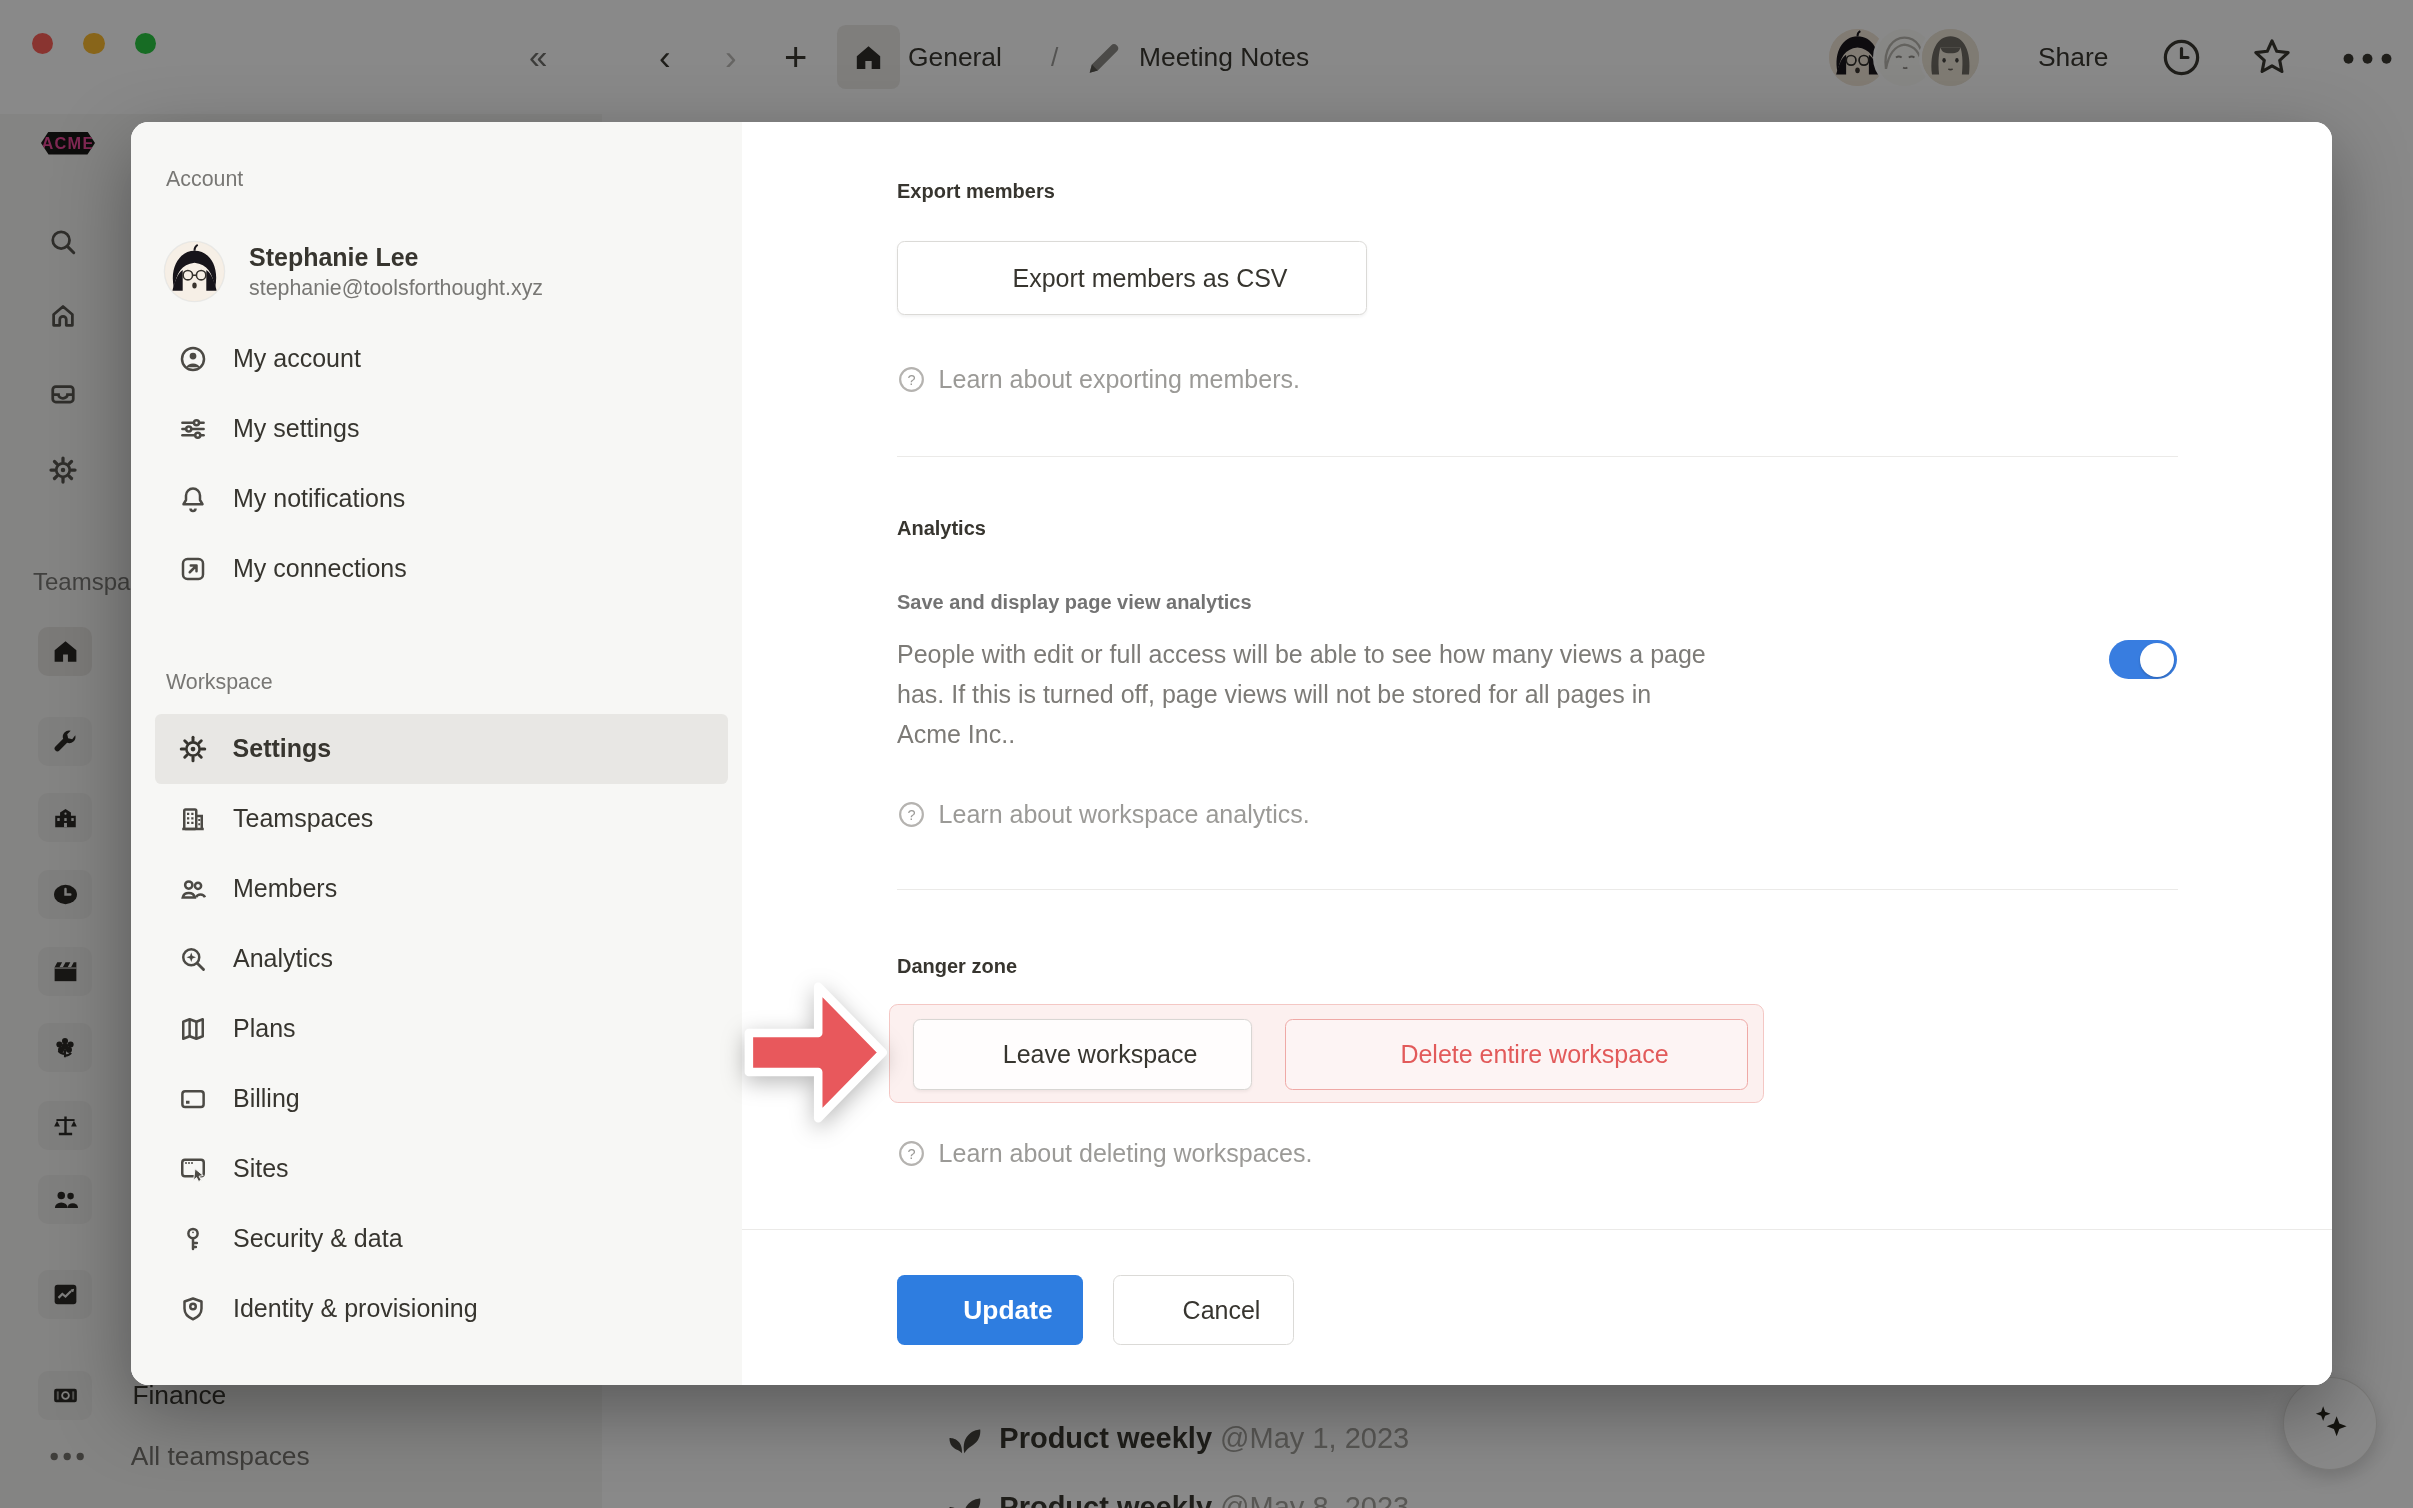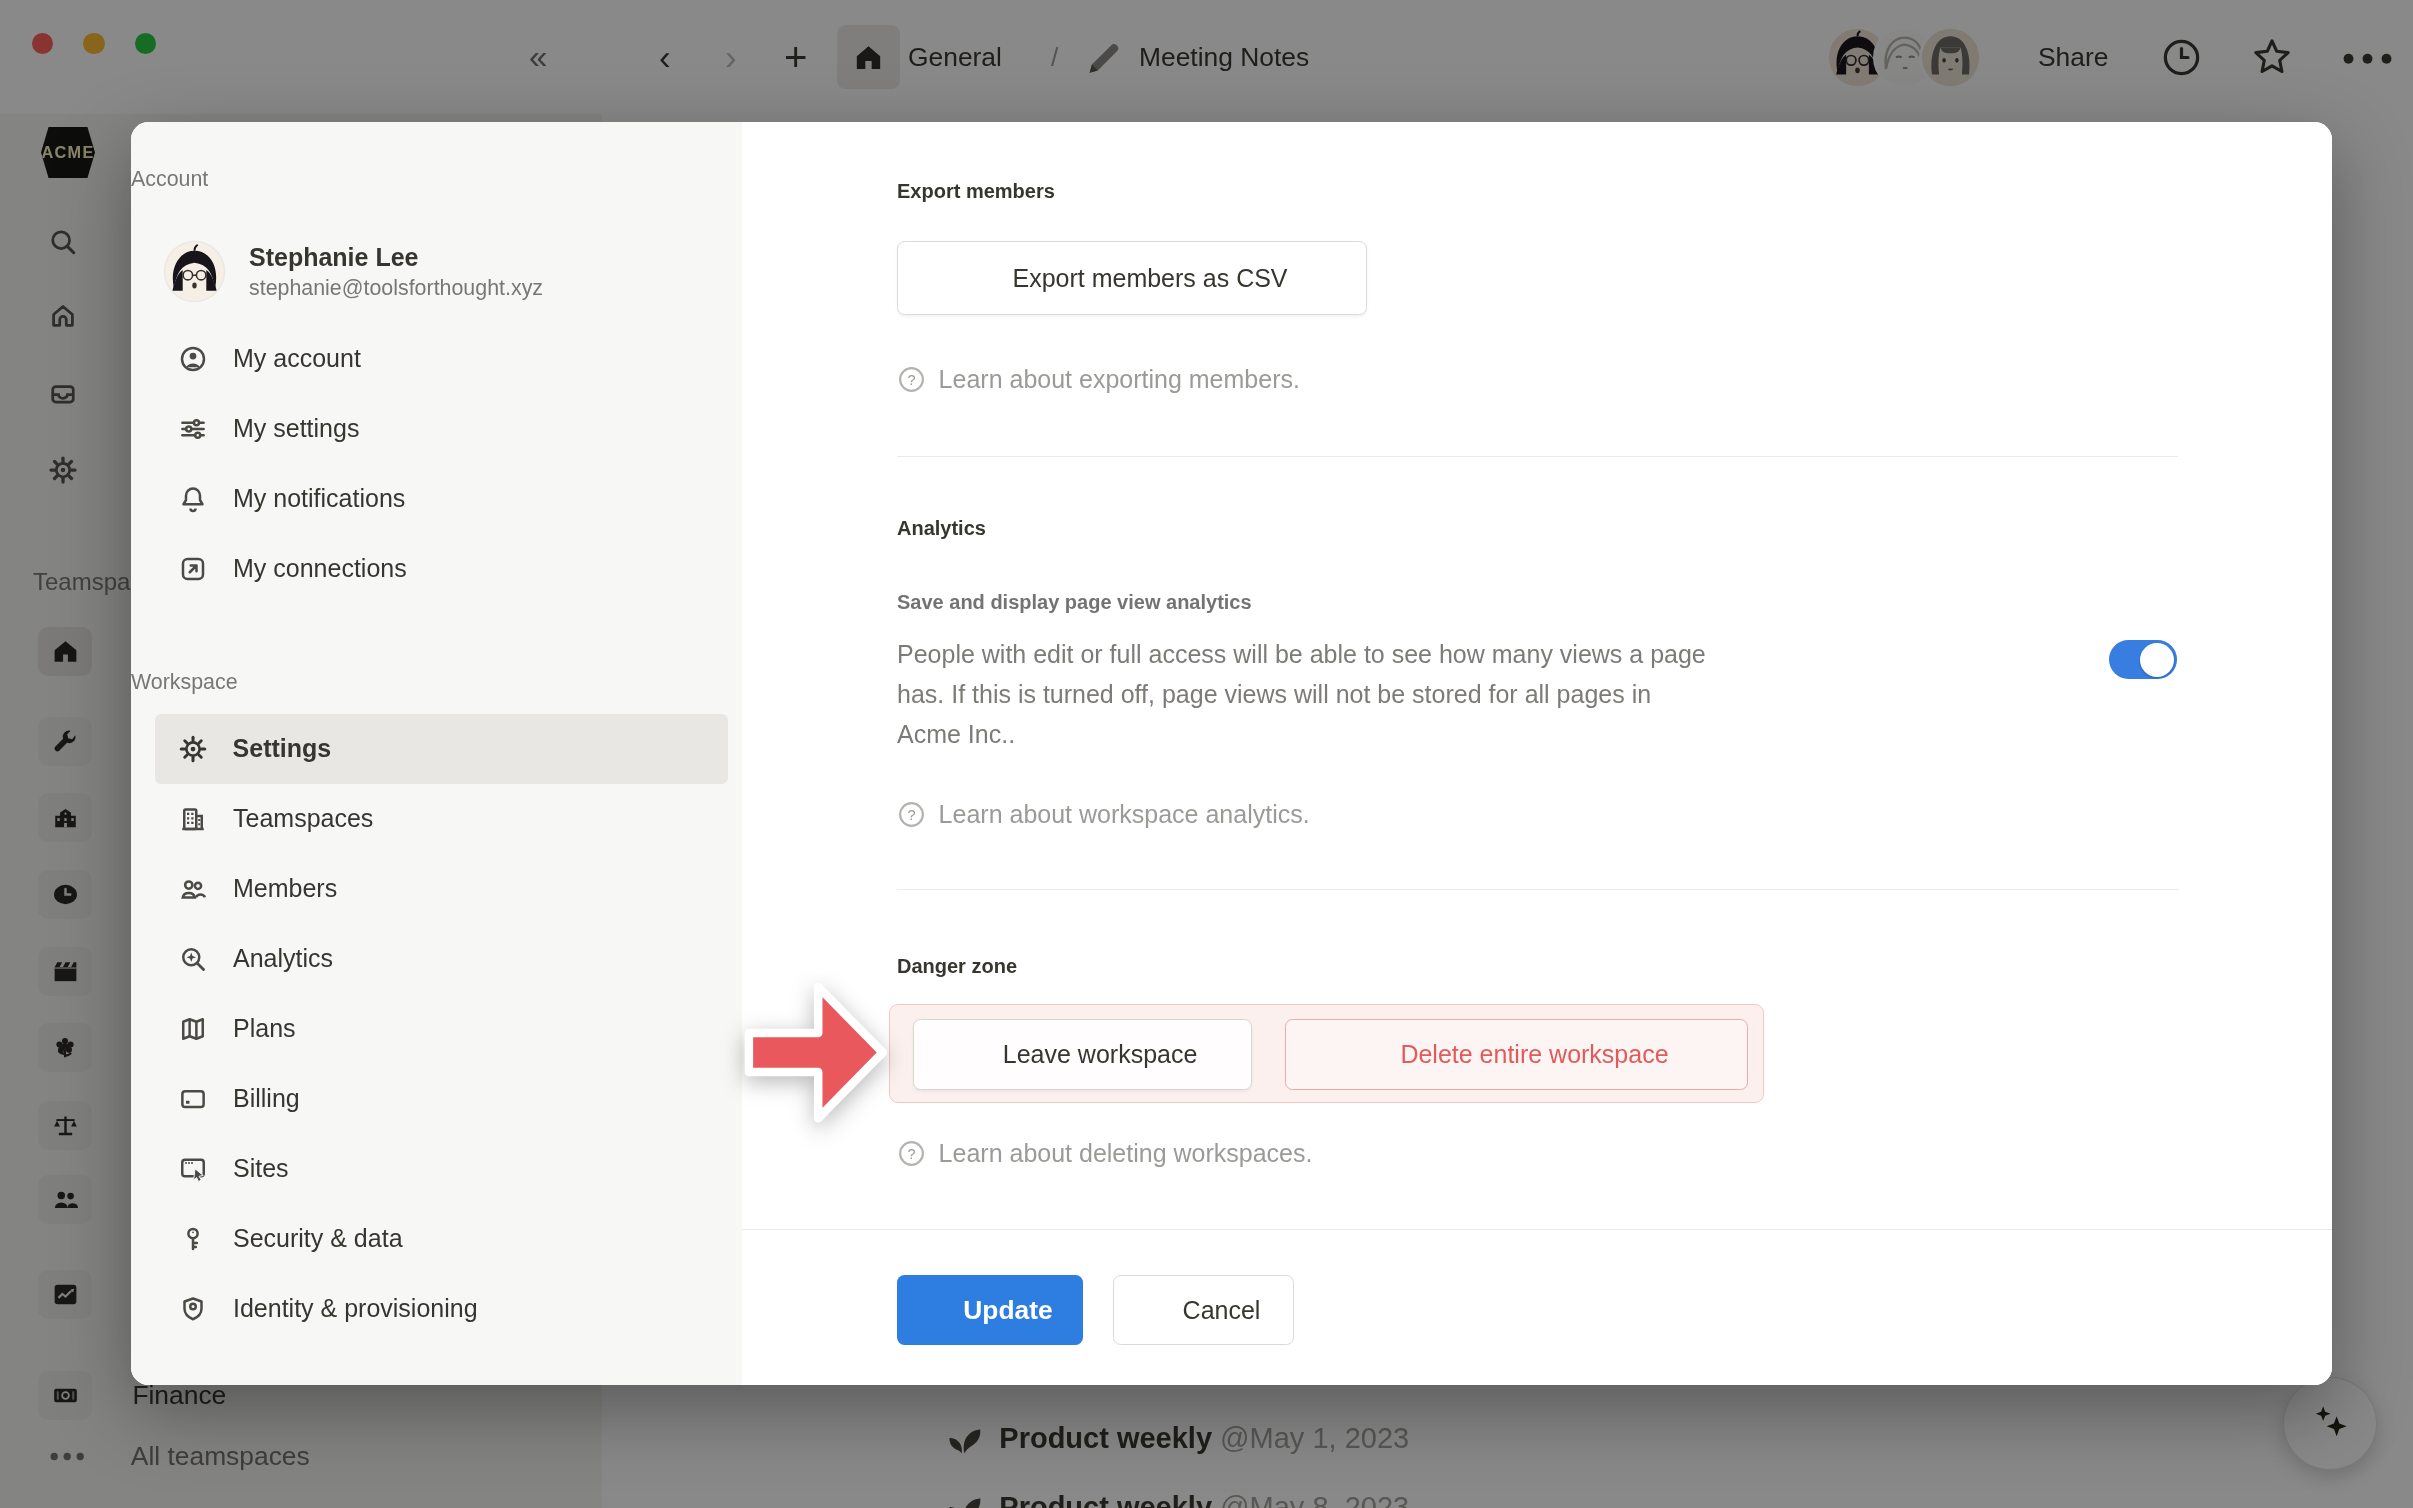--- a/index.html
+++ b/index.html
@@ -8,41 +8,41 @@
   #stage { position:relative; width:2413px; height:1508px; background:#ffffff; overflow:hidden; }
 
   
   .topbar { position:absolute; left:0; top:0; width:2413px; height:114px; background:#ffffff; }
   .traffic { position:absolute; top:33px; left:32px; display:flex; gap:30px; }
   .traffic span { width:21.4px; height:21.4px; border-radius:50%; display:block; }
   .t-red{ background:#ff5f57; } .t-yellow{ background:#febc2e; } .t-green{ background:#28c840; }
   .tb-glyph { position:absolute; top:0; height:114px; display:flex; align-items:center; font-size:33px; color:#37352f; }
   .sidebar-bg { position:absolute; left:0; top:0; width:602px; height:1508px; background:#f6f5f3; }
   .side-row { position:absolute; display:flex; align-items:center; gap:21.4px; font-size:26.4px; color:#37352f; }
-  .acme-badge { width:54px; height:51px; background:#161513; color:#fef9c3; font-size:16.3px; font-weight:bold;
+  .acme-badge { width:54px; height:23px; background:#161513; color:#ec4899; font-size:16.3px; font-weight:bold;
     letter-spacing:1.3px; display:flex; align-items:center; justify-content:center;
     clip-path:polygon(14% 0,86% 0,100% 50%,86% 100%,14% 100%,0 50%); }
   .tile { width:54px; height:49px; border-radius:10px; background:#edecea; display:flex; align-items:center; justify-content:center; }
   .tile.sel { background:#e4e2df; }
   .teams-header { position:absolute; left:33px; font-size:24px; font-weight:500; color:#787774; }
   .bgpage { position:absolute; display:flex; align-items:center; gap:16.3px; font-size:29px; }
   .bgpage b { font-weight:700; color:#37352f; }
   .bgpage .mention { color:#a3a19c; }
   .ai-fab { position:absolute; left:2283px; top:1377px; width:94px; height:93px; border-radius:50%;
     background:#ffffff; border:1.9px solid #e3e2df; box-shadow:0 6.3px 19px rgba(0,0,0,.18);
     display:flex; align-items:center; justify-content:center; }
 
   
   .overlay { position:absolute; inset:0; background:rgba(5,5,5,0.47); z-index:5; }
 
   
   .modal { position:absolute; left:131px; top:122px; width:2201px; height:1263px; background:#ffffff;
     border-radius:17.6px; box-shadow:0 25px 75px rgba(0,0,0,.35); display:flex; overflow:hidden; z-index:10; }
   .mnav { width:611px; flex:none; background:#f7f7f5; padding-top:43px; overflow:hidden; }
-  .mnav-header { height:29px; line-height:29px; font-size:21.4px; font-weight:500; color:#787774; }
+  .mnav-header { height:29px; line-height:29px; margin-left:35px; font-size:21.4px; font-weight:500; color:#787774; }
   .user-row { margin:41px 0 0 34px; height:73px; display:flex; align-items:center; gap:25px; }
   .user-avatar { width:59px; height:59px; border-radius:50%; background:#f3e8da; overflow:hidden; flex:none;
     box-shadow:0 0 0 1.3px rgba(0,0,0,.06); }
   .user-name { font-size:25px; font-weight:600; color:#37352f; line-height:33px; }
   .user-email { font-size:21.4px; color:#787774; line-height:28px; }
   .mrow { height:70px; display:flex; align-items:center; gap:25px; padding-left:47px; font-size:25px; color:#37352f; }
   .mrow .mico { width:30px; height:30px; flex:none; color:#4c4a45; }
   .mrow.sel { background:#e8e7e4; border-radius:6.3px; margin:0 14px 0 24px; padding-left:22.6px; font-weight:600; }
   .rows1 { margin-top:15.7px; } .rows2 { margin-top:17px; }
   .ws-header { margin-top:64px; }

